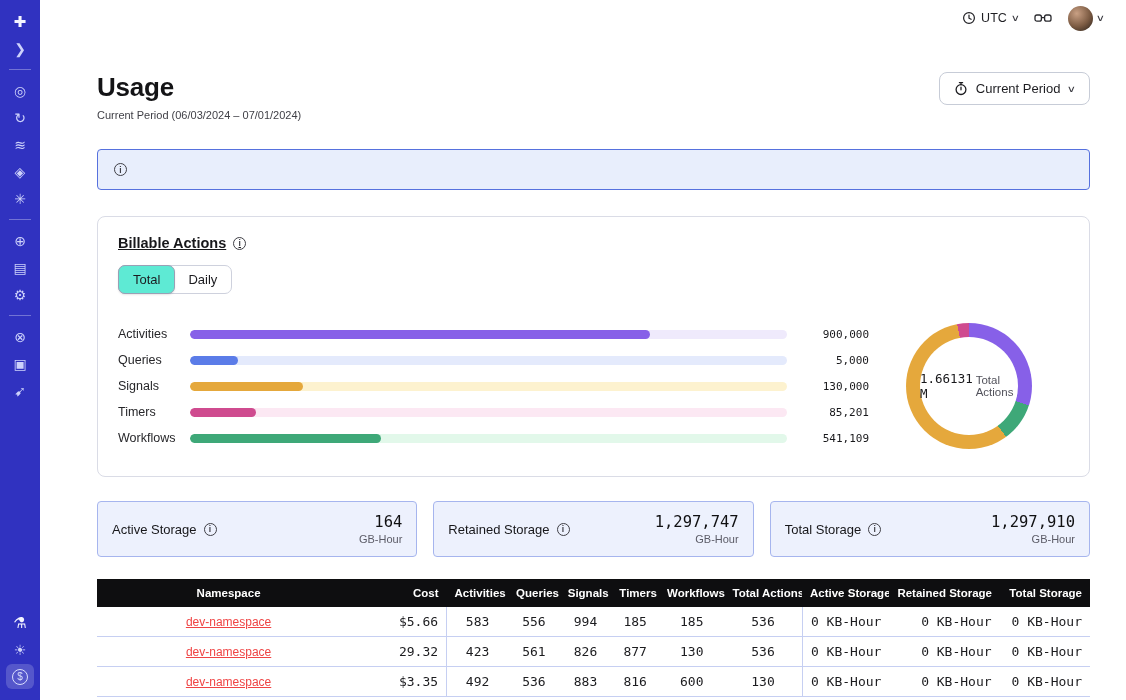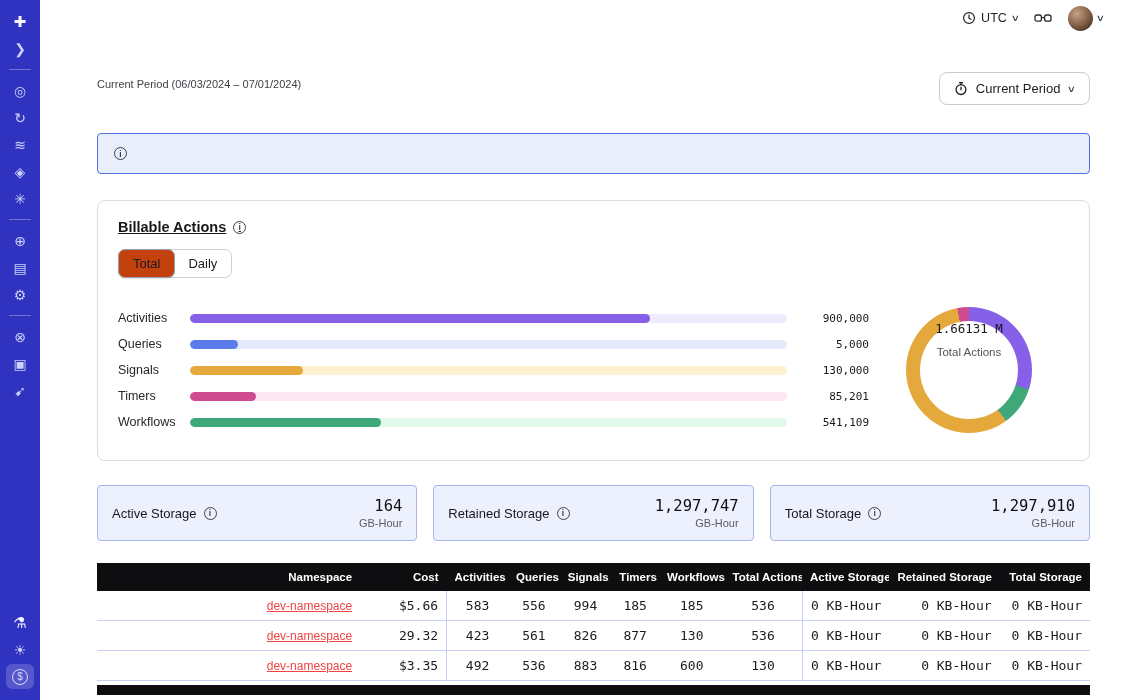--- a/index.html
+++ b/index.html
@@ -46,57 +46,57 @@
     cursor:pointer; font-weight:600; }
 
   .banner { margin-top:28px; display:flex; align-items:center; gap:9px; background:#e8eefc;
     border:1px solid #5671de; border-radius:4px; padding:13px 16px; font-size:12.5px; color:#202024; }
 
   
   .card { margin-top:26px; border:1px solid #dadce6; border-radius:8px; padding:18px 20px 18px; background:#fff; }
   .card-title-row { display:flex; align-items:center; gap:7px; font-size:14.5px; font-weight:600; color:#18181b;text-decoration:underline; }
   .seg { display:inline-flex; border:1px solid #ced1dd; border-radius:7px; margin-top:14px; background:#fff; }
   .seg-tab { padding:6px 14px; font-size:13px; color:#1b1b1f; cursor:pointer; border-radius:7px; }
-  .seg-tab.active { border:1px solid #9aa0b5; margin:-1px; background:#c2410c; font-weight:500;
+  .seg-tab.active { border:1px solid #9aa0b5; margin:-1px; background:#5eead4; font-weight:500;
     box-shadow:0 1px 2px rgba(0,0,0,0.10); }
 
   .chart-area { display:flex; align-items:center; margin-top:20px; }
   .bars { flex:1 1 auto; min-width:0; }
   .bar-row { display:flex; align-items:center; margin:14px 0; height:12px; }
   .bar-label { width:72px; font-size:12.5px; color:#27272a; flex:0 0 72px; }
   .bar-track { flex:1 1 auto; height:9px; border-radius:5px; margin-right:16px; overflow:hidden; }
   .bar-fill { height:100%; border-radius:5px; }
   .bar-value { width:66px; flex:0 0 66px; text-align:right; font-family:"DejaVu Sans Mono", monospace;
     font-size:11px; color:#18181b; }
 
   .donut-wrap { width:200px; flex:0 0 200px; display:flex; align-items:center; justify-content:center; }
   .donut { width:126px; height:126px; border-radius:50%; display:flex; align-items:center; justify-content:center; }
   .donut-hole { width:98px; height:98px; border-radius:50%; background:#fff; display:flex;
-    flex-direction:column; align-items:center; justify-content:flex-start; gap:10px; }
+    flex-direction:row; align-items:center; justify-content:space-between; gap:3px; }
   .donut-value { font-family:"DejaVu Sans Mono", monospace; font-size:12.5px; color:#18181b; }
   .donut-label { font-size:11.5px; color:#52525b; }
 
   
   .stats-row { display:flex; gap:16px; margin-top:24px; }
   .stat { flex:1 1 0; background:#edf1fd; border:1px solid #a6b5ee; border-radius:4px;
     padding:9px 14px; display:flex; justify-content:space-between; align-items:center; min-height:56px; }
   .stat-label { display:flex; align-items:center; gap:7px; font-size:13px; color:#17171a; }
   .stat-right { text-align:right; }
   .stat-value { font-family:"DejaVu Sans Mono", monospace; font-size:15.5px; color:#101012; }
   .stat-unit { font-size:11px; color:#5b5b66; margin-top:2px; }
 
   
   table.usage { width:100%; border-collapse:collapse; table-layout:fixed; margin-top:22px; }
   .usage th { background:#0e0e10; color:#fff; font-size:11.5px; font-weight:600;
     padding:8px 8px; white-space:nowrap; overflow:hidden; }
   .usage td { font-family:"DejaVu Sans Mono", monospace; font-size:13px; color:#1c1c1f;
     padding:7px 8px; border-bottom:1px solid #c6cff2; white-space:nowrap; overflow:hidden; }
   .usage td.ns-cell { font-family:"Liberation Sans", sans-serif; font-size:12px; }
   .ns-link { text-decoration:underline; color:#ef4444; cursor:pointer; }
-  .a-l { text-align:right; } .a-r { text-align:right; } .a-c { text-align:center; }
+  .a-l { text-align:center; } .a-r { text-align:right; } .a-c { text-align:center; }
   .usage td.v-sep { border-left:1px solid #c6cff2; }
   .usage th:nth-child(1){width:26.5%}.usage th:nth-child(2){width:8.7%}.usage th:nth-child(3){width:6.2%}
   .usage th:nth-child(4){width:5.2%}.usage th:nth-child(5){width:5.2%}.usage th:nth-child(6){width:4.8%}
   .usage th:nth-child(7){width:6.6%}.usage th:nth-child(8){width:7.8%}.usage th:nth-child(9){width:8.8%}
   .usage th:nth-child(10){width:11.1%}.usage th:nth-child(11){width:9.1%}
   .table-footer-partial { height:10px; background:#0e0e10; margin-top:4px; }
 
   svg.ic { display:block; }
 </style>
 </head>
@@ -183,20 +183,21 @@
       <span class="avatar-wrap">
         <span class="avatar"></span>
         <span class="chev">∨</span>
       </span>
     </header>
 
     <div class="content">
 
       <div class="page-head">
         <div>
+          <h1 class="page-title">Usage</h1>
           <div class="page-sub">Current Period (06/03/2024 – 07/01/2024)</div>
         </div>
         <button class="period-btn">
           <svg class="ic" width="14" height="15" viewBox="0 0 14 15">
             <circle cx="7" cy="8.6" r="4.9" fill="none" stroke="#1d1d21" stroke-width="1.3"></circle>
             <path d="M7 3.7V1.6M5.4 1.6h3.2M7 6.2v2.6" fill="none" stroke="#1d1d21" stroke-width="1.3" stroke-linecap="round"></path>
           </svg>
           <span>Current Period</span>
           <span class="chev">∨</span>
         </button>

